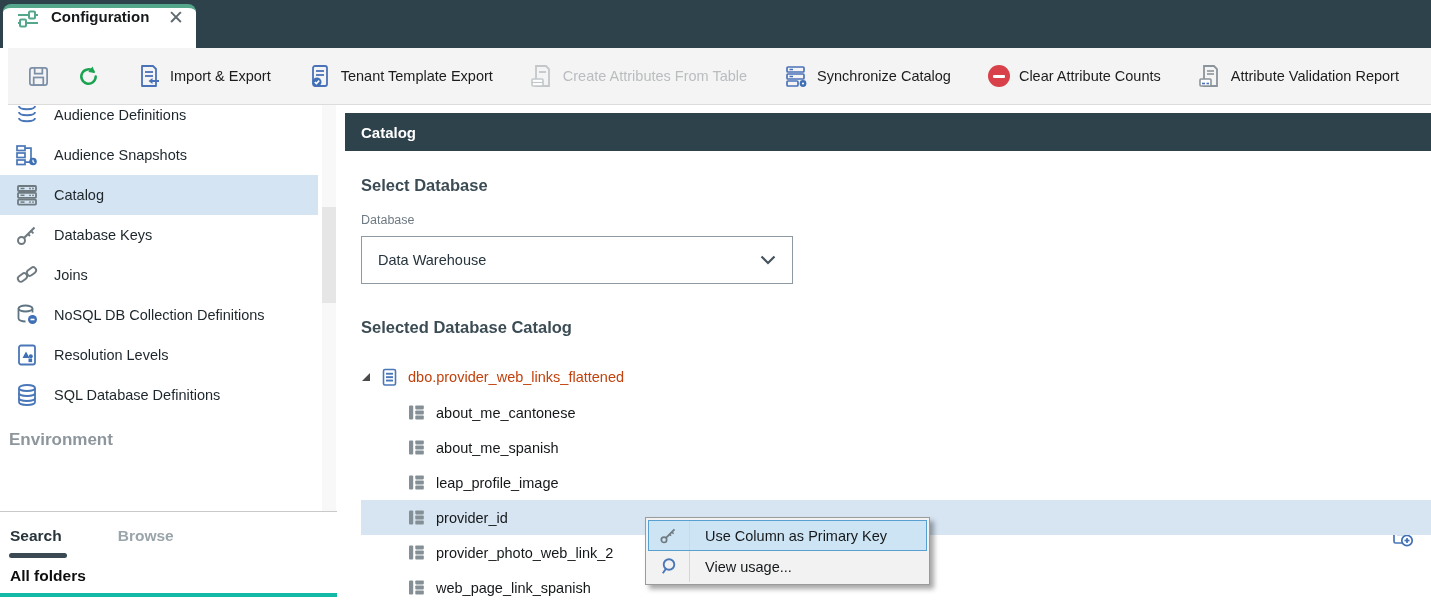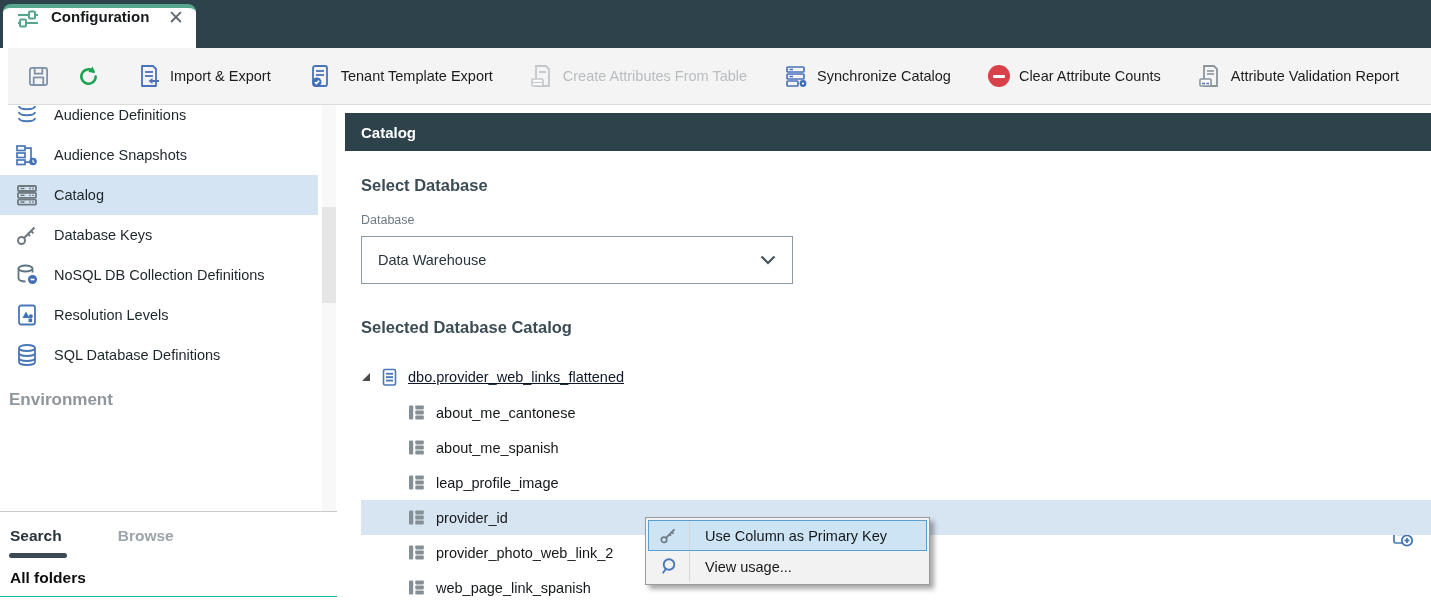--- a/index.html
+++ b/index.html
@@ -34,34 +34,34 @@
              font-weight:700; font-size:17px; margin-top:9px; }
   .sb-track { position:absolute; left:322px; top:105px; width:14px; height:407px; background:#f8f8f8; }
   .sb-thumb { position:absolute; left:322px; top:207px; width:14px; height:96px; background:#e6e6e6; cursor:pointer; }
   .sidebar-divider { position:absolute; left:0; top:511px; width:337px; height:1px; background:#c9c9c9; }
   .subtabs { position:absolute; left:0; top:512px; width:337px; height:47px; display:flex; align-items:center; background:#fff;gap:32px; }
   .subtab-search { margin-left:10px; font-weight:700; font-size:15.5px; color:#27343b; cursor:pointer; }
   .subtab-browse { margin-left:24px; font-weight:700; font-size:15.5px; color:#9aa4ab; cursor:pointer; }
   .search-underline { position:absolute; left:9px; top:553px; width:58px; height:5px; background:#3b4a52; border-radius:2.5px; }
   .add-doc { position:absolute; right:16px; top:523px; cursor:pointer; }
   .all-folders { position:absolute; left:0; top:559px; width:337px; height:38px; display:flex; align-items:center;
-                 padding-left:10px; font-size:15.5px; font-weight:700; color:#0e0e0e; border-bottom:1px solid #14b8a6; background:#fff; }
+                 padding-left:10px; font-size:15.5px; font-weight:700; color:#0e0e0e; border-bottom:4px solid #14b8a6; background:#fff; }
 
   
   .panel-header { position:absolute; left:345px; top:113px; width:1086px; height:38px; background:#2e424b;
                   color:#fff; font-weight:700; font-size:15px; display:flex; align-items:center; padding-left:16px; }
   .h-select { position:absolute; left:361px; top:176px; font-size:16.5px; font-weight:700; color:#3c4c55; }
   .lbl-db { position:absolute; left:361px; top:213px; font-size:12.5px; color:#6e7a82; }
   .select { position:absolute; left:361px; top:236px; width:432px; height:48px; border:1px solid #8d9aa3;
             border-radius:0; background:#fff; display:flex; align-items:center; padding:16px 16px;
             font-size:14.5px; color:#27343c; cursor:pointer; }
   .select .chev { margin-left:auto; }
   .h-catalog { position:absolute; left:361px; top:318px; font-size:16.5px; font-weight:700; color:#3c4c55; }
   .tree { position:absolute; left:361px; top:359px; width:1070px; }
-  .tree-root { height:36px; display:flex; align-items:center; gap:9px; font-size:14.5px; color:#0f172a; cursor:pointer;text-decoration:underline; }
+  .tree-root { height:36px; display:flex; align-items:center; gap:9px; font-size:14.5px; color:#c2410c; cursor:pointer; }
   .tree-row { height:35px; display:flex; align-items:center; gap:10px; padding-left:46px; font-size:14.5px; color:#15181a; cursor:pointer; }
   .tree-row.selected { background:#d7e5f3; }
 
   
   .context-menu { position:absolute; left:645px; top:517px; width:285px; background:#f2f2f2;
                   border:1px solid #9b9b9b; box-shadow:4px 4px 5px rgba(0,0,0,.35); padding:2px; z-index:20; }
   .menu-item { height:31px; display:flex; align-items:center; font-size:14.5px; color:#16191b; cursor:pointer; }
   .menu-item .gutter { width:42px; align-self:stretch; display:flex; align-items:center; justify-content:center;
                        border-right:1px solid #d6d6d6; }
   .menu-item .mlabel { padding-left:15px; }
@@ -226,20 +226,29 @@
             <line x1="9" y1="15" x2="19.5" y2="4.5" stroke="#6e7a80" stroke-width="2.2"></line>
             <line x1="16" y1="8" x2="18.4" y2="10.4" stroke="#6e7a80" stroke-width="2"></line>
             <line x1="13" y1="11" x2="15" y2="13" stroke="#6e7a80" stroke-width="2"></line>
           </svg>
         </span>
         <span>Database Keys</span>
       </div>
       <div class="nav-item">
         <span>
           <svg width="24" height="24" viewBox="0 0 24 24">
+            <rect x="2.5" y="11.5" width="10" height="6" rx="3" fill="none" stroke="#6e7a80" stroke-width="1.9" transform="rotate(-38 7.5 14.5)"></rect>
+            <rect x="11.5" y="5.5" width="10" height="6" rx="3" fill="none" stroke="#6e7a80" stroke-width="1.9" transform="rotate(-38 16.5 8.5)"></rect>
+          </svg>
+        </span>
+        <span>Joins</span>
+      </div>
+      <div class="nav-item">
+        <span>
+          <svg width="24" height="24" viewBox="0 0 24 24">
             <path d="M3.5 5.5c0-1.7 3.2-3 7-3s7 1.3 7 3-3.2 3-7 3-7-1.3-7-3z" fill="none" stroke="#5d7482" stroke-width="1.8"></path>
             <path d="M3.5 5.5v10c0 1.7 3.2 3 7 3" fill="none" stroke="#5d7482" stroke-width="1.8"></path>
             <path d="M17.5 5.5v4" fill="none" stroke="#5d7482" stroke-width="1.8"></path>
             <circle cx="17.5" cy="16.5" r="4.5" fill="#3f6fb5"></circle>
             <line x1="15.5" y1="16.5" x2="19.5" y2="16.5" stroke="#fff" stroke-width="1.6"></line>
           </svg>
         </span>
         <span>NoSQL DB Collection Definitions</span>
       </div>
       <div class="nav-item">

